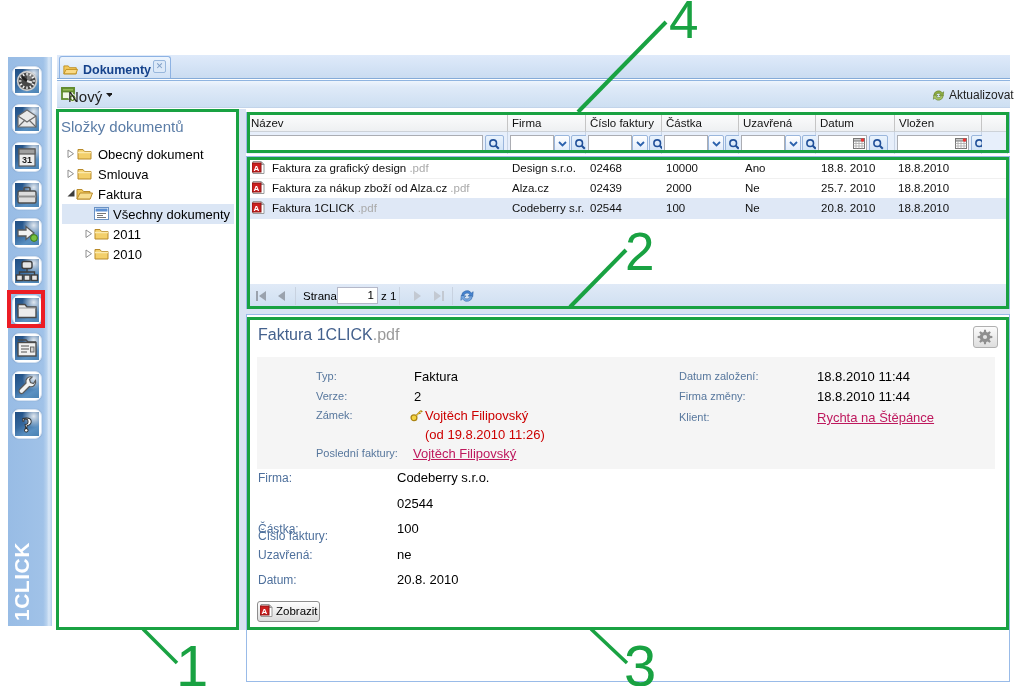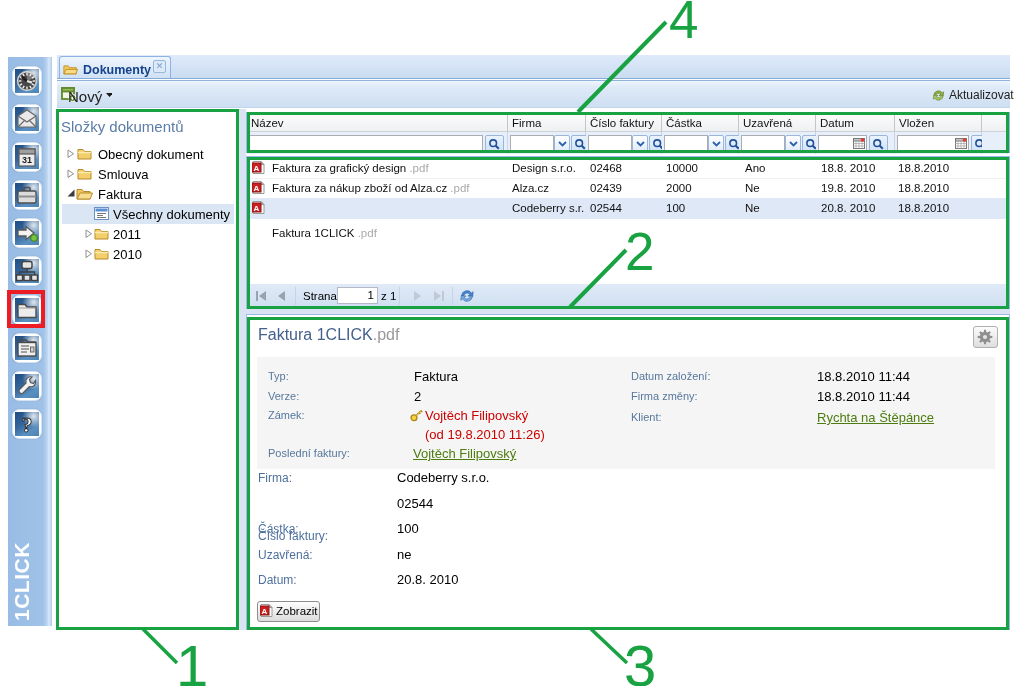--- a/index.html
+++ b/index.html
@@ -25,37 +25,37 @@
     background:linear-gradient(#eef5fd,#d0e1f5);border:1px solid #8db2e3;border-bottom:none;
     border-radius:3px 3px 0 0;}
   #toolbar{left:57px;top:79px;width:953px;height:29px;box-sizing:border-box;
     background:linear-gradient(180deg,#ffffff 0px,#ffffff 1px,#8fb4e0 1px,#8fb4e0 2px,#eef5fd 2px,#dfeaf8 8px,#cddff2 100%);
     border-bottom:1px solid #c2d4ea;}
   
   .panelborder{border:1px solid #99bbe8;background:#fff;box-sizing:border-box;}
   #treepanel{left:57px;top:109px;width:181px;height:521px;}
   #gridtop{left:246px;top:112px;width:764px;height:41px;}
   #gridbody{left:246px;top:156px;width:764px;height:153px;}
-  #detail{left:246px;top:314px;width:764px;height:316px;background:#fff;border:1px solid #99bbe8;box-sizing:border-box;}
+  #detail{left:246px;top:314px;width:764px;height:368px;background:#fff;border:1px solid #99bbe8;box-sizing:border-box;}
   .gap{background:#d9e3f3;}
   
   .hcell{position:absolute;top:0;height:19px;border-right:1px solid #c5c5c5;border-bottom:1px solid #cdd2d8;
     background:linear-gradient(#fdfdfd,#eef0f2);box-sizing:border-box;}
   .hlab{position:absolute;top:4px;left:4px;font-size:11.5px;color:#111;}
   .fcell{position:absolute;top:19px;height:22px;background:#e7effb;border-right:1px solid #c9d5e6;box-sizing:border-box;}
   .finput{position:absolute;top:3px;height:14px;background:#fff;border:1px solid #abadb3;}
   .fbtn{position:absolute;top:3px;width:17px;height:16px;border:1px solid #9ab6dc;border-radius:2px;
     background:linear-gradient(#eaf3fd,#cfe2f6);}
   .grow{position:absolute;left:0;width:100%;height:20px;border-bottom:1px solid #f0f0f0;font-size:11.5px;color:#111;}
   .gcell{position:absolute;top:4px;white-space:nowrap;}
   
-  .lab{color:#57779d;font-size:11px;}
+  .lab{color:#57779d;font-size:11px;margin-left:48px;}
   .lab2{color:#4e709c;font-size:12px;}
   .val{color:#000;font-size:13px;}
-  a.lk{color:#4d7c0f;text-decoration:underline;}
+  a.lk{color:#be185d;text-decoration:underline;}
   
   .gbox{position:absolute;border:3px solid #19a242;pointer-events:none;box-sizing:border-box;}
   .gnum{position:absolute;color:#19a242;font-size:53px;line-height:53px;pointer-events:none;}
   #annsvg{position:absolute;left:0;top:0;pointer-events:none;}
 </style>
 </head>
 <body>
 
 <div id="sidebar" class="abs"></div>
 <div id="sbtns">
@@ -472,33 +472,33 @@
             <path d="M9 0.5 l3 3 h-3 Z" fill="#d4d4d4" stroke="#9a9a9a"></path>
             <rect x="0" y="2" width="9" height="9" fill="#cc1f1f" stroke="#8d1414"></rect>
             <text x="4.5" y="9.5" font-size="8" font-weight="bold" fill="#fff" text-anchor="middle" font-family="Liberation Sans">A</text>
           </svg>
         </span>
     <span class="gcell" style="left:25px;">Faktura za nákup zboží od Alza.cz<span style="color:#aaa;"> .pdf</span></span>
     <span class="gcell" style="left:265px;">Alza.cz</span>
     <span class="gcell" style="left:343px;">02439</span>
     <span class="gcell" style="left:419px;">2000</span>
     <span class="gcell" style="left:498px;">Ne</span>
-    <span class="gcell" style="left:574px;">19.8. 2010</span>
+    <span class="gcell" style="left:574px;">25.7. 2010</span>
     <span class="gcell" style="left:651px;">18.8.2010</span>
   </div>
       <div class="grow" style="top:41px;background:#dfe8f6;border-bottom-color:#dfe8f6;">
     <span style="position:absolute;left:5px;top:3px;">
           <svg width="13" height="13" viewBox="0 0 13 13">
             <path d="M1 0.5 h8 l3 3 v9 h-11 Z" fill="#fff" stroke="#9a9a9a"></path>
             <path d="M9 0.5 l3 3 h-3 Z" fill="#d4d4d4" stroke="#9a9a9a"></path>
             <rect x="0" y="2" width="9" height="9" fill="#cc1f1f" stroke="#8d1414"></rect>
             <text x="4.5" y="9.5" font-size="8" font-weight="bold" fill="#fff" text-anchor="middle" font-family="Liberation Sans">A</text>
           </svg>
         </span>
-    <span class="gcell" style="left:25px;margin-top:25px;">Faktura 1CLICK<span style="color:#aaa;"> .pdf</span></span>
+    <span class="gcell" style="left:25px;">Faktura 1CLICK<span style="color:#aaa;"> .pdf</span></span>
     <span class="gcell" style="left:265px;">Codeberry s.r.</span>
     <span class="gcell" style="left:343px;">02544</span>
     <span class="gcell" style="left:419px;">100</span>
     <span class="gcell" style="left:498px;">Ne</span>
     <span class="gcell" style="left:574px;">20.8. 2010</span>
     <span class="gcell" style="left:651px;">18.8.2010</span>
   </div>
     </div>
   <div id="pager" class="abs" style="left:0;top:126px;width:762px;height:25px;background:linear-gradient(#e0eaf7,#cfdff1);border-top:1px solid #fff;box-sizing:border-box;">
  <span class="abs" style="left:6px;top:4px;">

